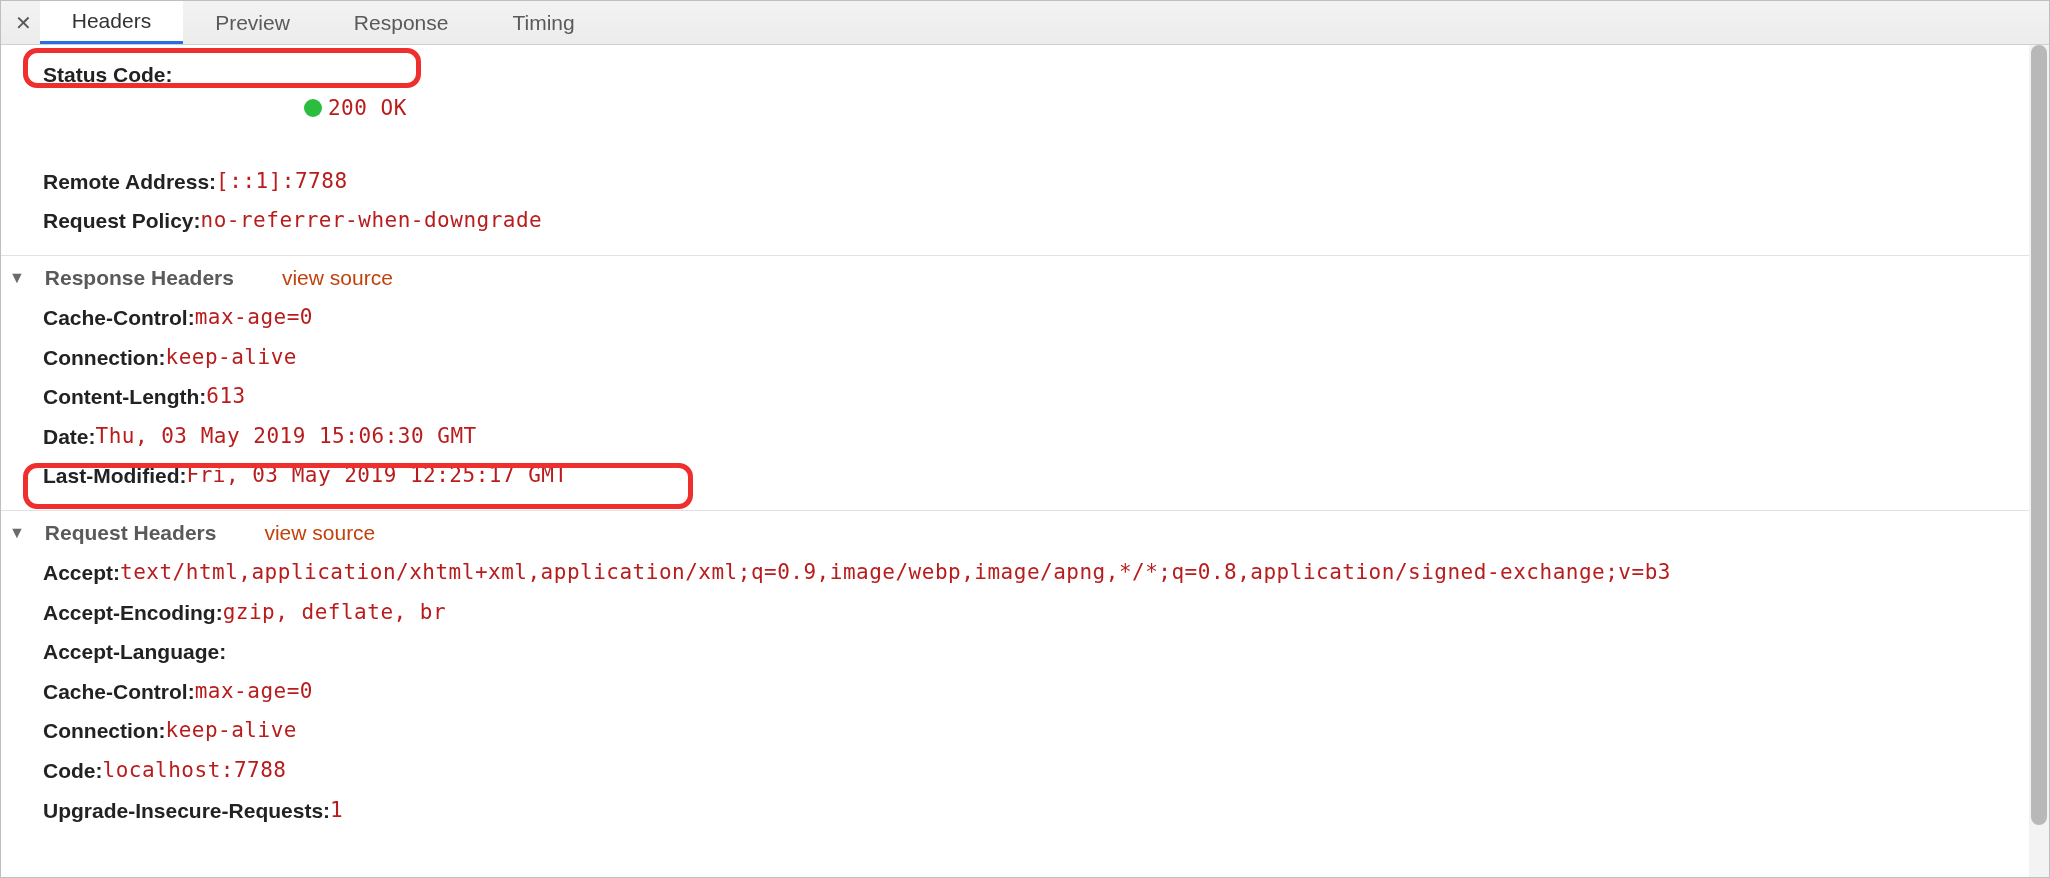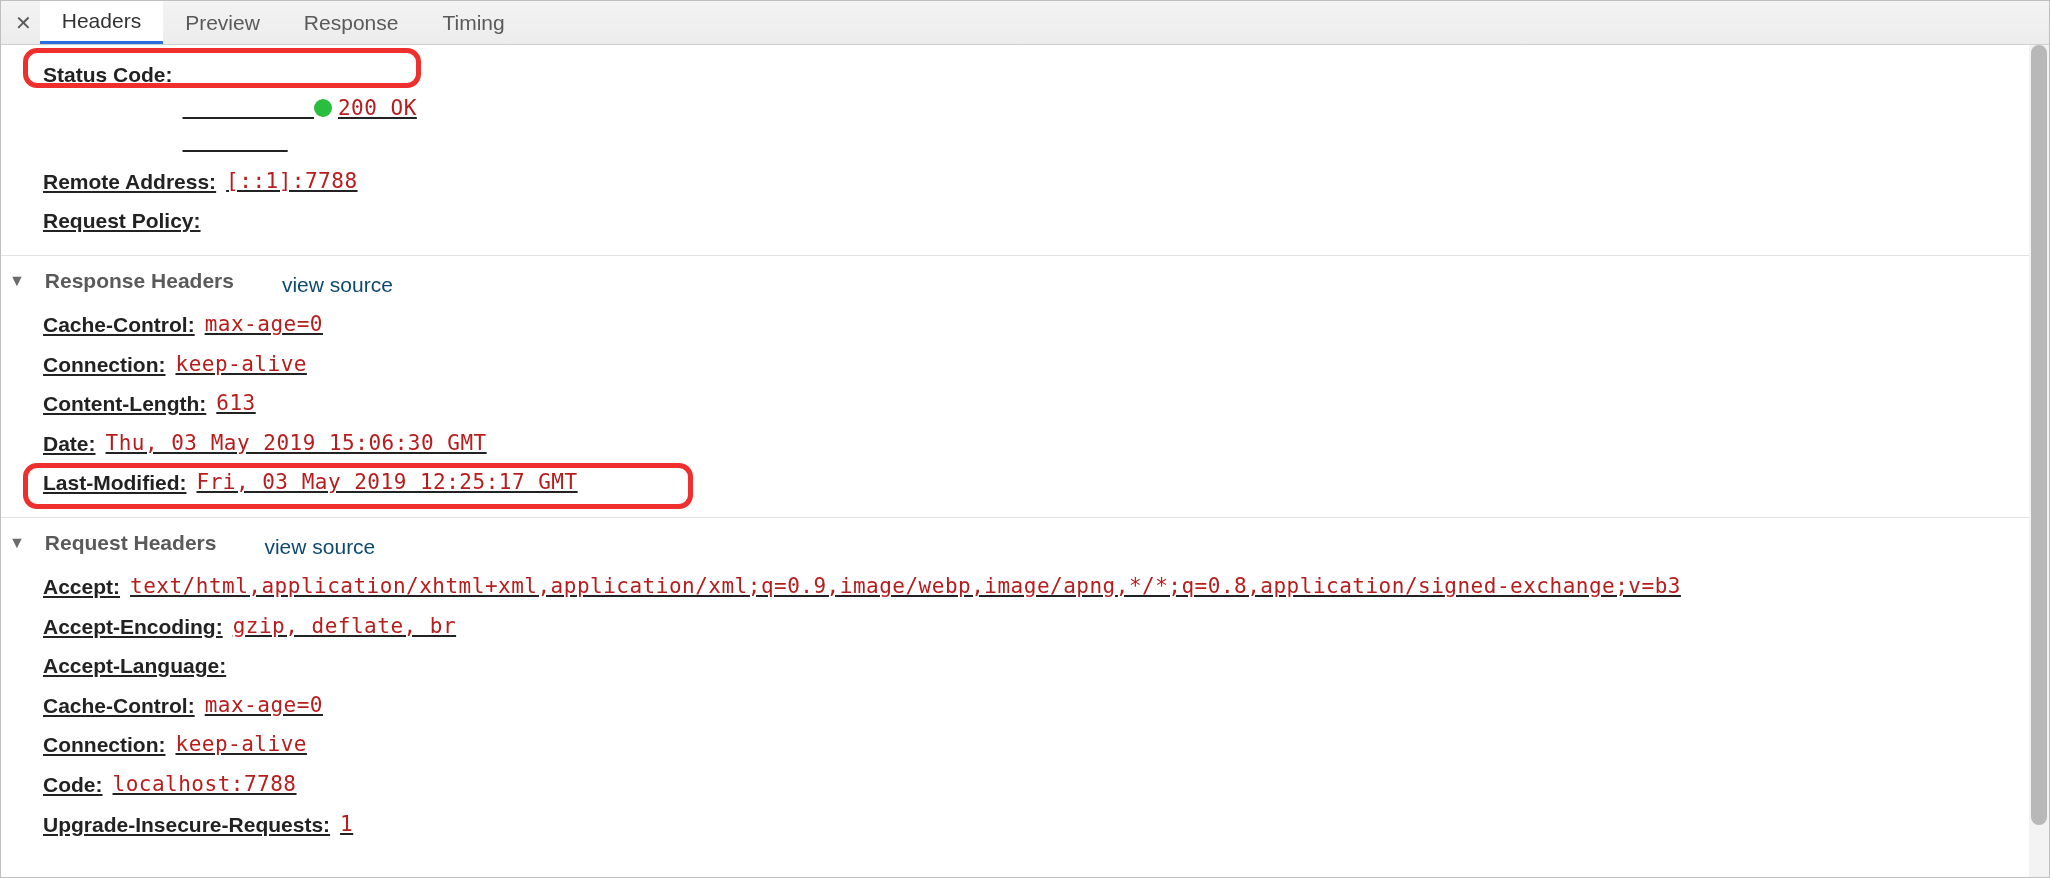--- a/index.html
+++ b/index.html
@@ -27,21 +27,21 @@
     border-bottom: 1px solid #cfcfcf;
     padding-left: 6px;
   }
   .close-x {
     color: #5a5a5a;
     font-size: 20px;
     padding: 0 8px;
     cursor: default;
   }
   .tab {
-    padding: 0 22px;
+    padding: 0 32px;
     height: 100%;
     display: flex; align-items: center;
     color: #5a5a5a;
     cursor: default;
   }
   .tab.active {
     color: #333;
     border-bottom: 3px solid #2b6cde;
     background: #fff;
   }
@@ -63,31 +63,28 @@
     color: #5a5a5a;
     margin-bottom: 8px;
   }
   .section-header .tri {
     font-size: 16px;
     color: #6b6b6b;
     margin-right: 2px;
   }
   .view-source {
     font-weight: 400;
-    color: #0c4a6e;
+    color: #c2410c;
     margin-left: 30px;
-    margin-top: 7px;
   }
 
   .kv {
     display: flex;
-    gap: 10px;
     padding: 3px 16px 3px 42px;
     line-height: 1.6;
-    text-decoration: underline;
   }
   .kv .key { font-weight: 700; color: #222; white-space: pre; }
   .kv .val {
     font-family: Menlo, Consolas, monospace;
     color: #b91c1c;
     letter-spacing: 0.5px;
     white-space: pre;
   }
 
   .status-dot {
@@ -143,20 +140,21 @@
         <span class="val">
           <span class="status-dot"></span><span>200 OK</span>
         </span>
       </div>
       <div class="kv" style="padding-left:0">
         <span class="key">Remote Address:</span>
         <span class="val">[::1]:7788</span>
       </div>
       <div class="kv" style="padding-left:0">
         <span class="key">Request Policy:</span>
+        <span class="val">no-referrer-when-downgrade</span>
       </div>
     </div>
 
     <div class="section">
       <div class="section-header">
         <span class="tri">▼</span>
         <span>Response Headers</span>
         <span class="view-source">view source</span>
       </div>
       <div class="kv">

